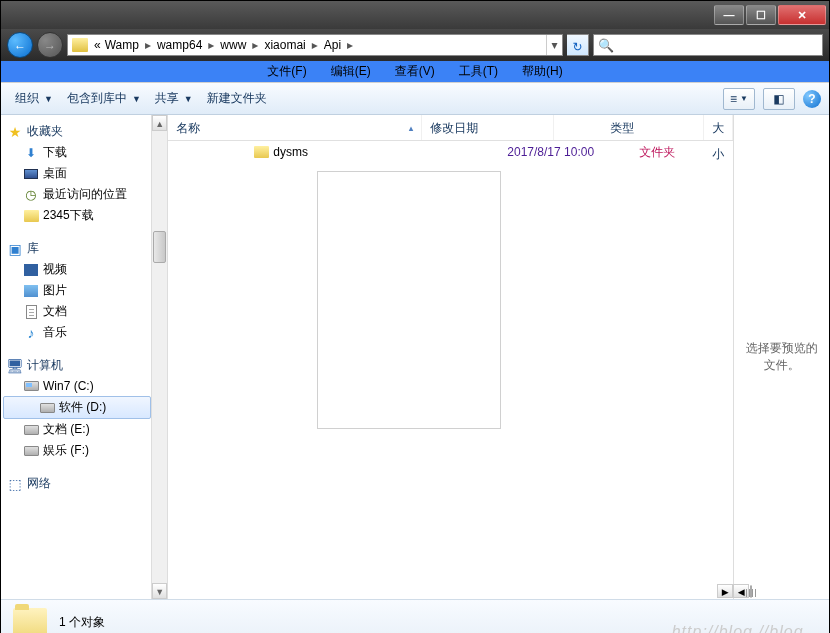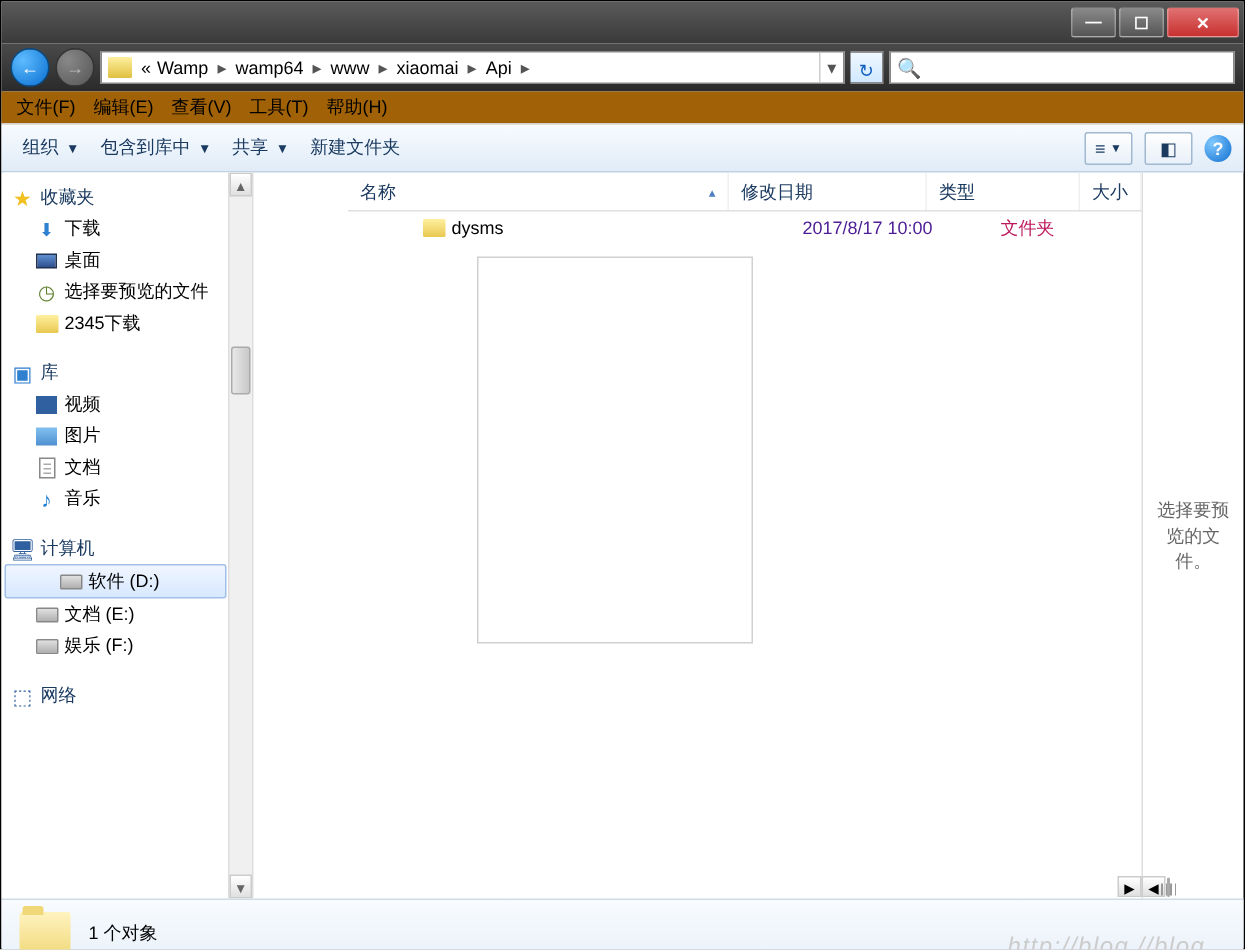--- a/index.html
+++ b/index.html
@@ -18,21 +18,21 @@
     .folder-ico { width: 16px; height: 14px; background: linear-gradient(to bottom, #fff0a0, #e0c040); margin: 0 4px; border-radius: 1px; flex: none; }
     .crumb { padding: 0 2px; white-space: nowrap; }
     .crumb-txt { cursor: default; }
     .crumb-arrow { padding: 0 4px; color: #555; }
     .addr-end { display: flex; align-items: center; }
     .addr-dd { width: 16px; text-align: center; color: #555; border-left: 1px solid #ccc; height: 20px; line-height: 20px; }
     .addr-refresh { width: 22px; text-align: center; height: 22px; line-height: 22px; background: linear-gradient(to bottom, #f0f8ff, #d0e8ff); border: 1px solid #888; border-left: none; color: #1060c0; font-size: 14px; }
     .search-box { width: 230px; background: #fff; height: 22px; border: 1px solid #888; display: flex; align-items: center; padding: 0 4px; color: #888; font-style: italic; }
     .search-box span.txt { flex: 1; }
     .search-ico { color: #5a8dc0; font-size: 13px; font-style: normal; }
-    .menubar { height: 22px; background: #a16207; border-bottom: 1px solid #d0d0d0; display: flex; align-items: center; padding: 0 6px; gap: 4px; }
+    .menubar { height: 22px; background: #3b82f6; border-bottom: 1px solid #d0d0d0; display: flex; align-items: center; padding: 0 6px; gap: 16px; justify-content: center; }
     .menu-item { padding: 2px 4px; cursor: default; }
     .toolbar { height: 32px; background: linear-gradient(to bottom, #f8fbff, #e0ecf8); border-bottom: 1px solid #c0d0e0; display: flex; align-items: center; padding: 0 8px; gap: 2px; }
     .tool-btn { padding: 3px 6px; cursor: default; display: flex; align-items: center; gap: 3px; color: #1a3a60; }
     .tool-dd { font-size: 9px; margin-left: 2px; }
     .toolbar-right { margin-left: auto; display: flex; align-items: center; gap: 8px; }
     .tr-btn { width: 32px; height: 22px; border: 1px solid #a0b8d0; background: linear-gradient(to bottom, #fff, #e8f0f8); border-radius: 2px; display: flex; align-items: center; justify-content: center; color: #1a3a60; }
     .help-btn { width: 18px; height: 18px; border-radius: 50%; background: radial-gradient(circle at 30% 30%, #80c8ff, #1070d0); color: #fff; font-weight: bold; display: flex; align-items: center; justify-content: center; font-size: 11px; }
     .body { display: flex; height: 484px; }
     .sidebar { width: 168px; background: #fff; border-right: 1px solid #ddd; overflow: hidden; position: relative; }
     .sb-scroll { position: absolute; right: 0; top: 0; width: 16px; height: 100%; background: #f0f0f0; border-left: 1px solid #ddd; }
@@ -57,36 +57,36 @@
     .ico-music { color: #2080d0; font-size: 14px; }
     .ico-comp { color: #3060a0; font-size: 14px; }
     .ico-drv { background: linear-gradient(#e0e0e0, #b0b0b0); width: 15px; height: 10px; border-radius: 1px; border: 1px solid #888; }
     .ico-drv.win::before { content: ''; display: block; width: 6px; height: 4px; background: #80c0ff; margin: 1px; }
     .ico-net { color: #3060a0; font-size: 14px; }
     .filepane { flex: 1; display: flex; flex-direction: column; position: relative; align-items: flex-end; }
     .cols { height: 26px; border-bottom: 1px solid #e0e0e0; display: flex; align-items: center; color: #1a3a60; }
     .col { padding: 0 8px; border-right: 1px solid #f0f0f0; height: 100%; line-height: 26px; }
     .col.name { width: 254px; display: flex; align-items: center; }
     .col.date { width: 132px; }
-    .col.type { width: 102px; }
+    .col.type { width: 102px; margin-left: 48px; }
     .col.size { flex: 1; }
     .sort-arrow { margin-left: auto; font-size: 9px; color: #5080c0; }
     .filelist { flex: 1; overflow: hidden; }
     .file-row { display: flex; align-items: center; height: 22px; }
     .file-row .cell { padding: 0 8px; }
     .file-row .cname { width: 254px; display: flex; align-items: center; gap: 4px; }
     .file-row .cdate { width: 132px; color: #4c1d95; }
     .file-row .ctype { width: 102px; color: #be185d; }
     .fp-hscroll { height: 16px; background: #f0f0f0; border-top: 1px solid #ddd; position: relative; }
     .fp-hscroll .harrow { position: absolute; width: 16px; height: 14px; top: 0; text-align: center; font-size: 9px; line-height: 14px; background: linear-gradient(#fff,#e0e0e0); border: 1px solid #ccc; }
     .fp-hscroll .harrow.l { left: 0; }
     .fp-hscroll .harrow.r { right: 0; }
     .fp-hscroll .hthumb { position: absolute; left: 17px; right: 17px; top: 1px; bottom: 1px; background: linear-gradient(#e8e8e8, #c8c8c8); border: 1px solid #aaa; border-radius: 2px; }
     .fp-hscroll .hgripe { position: absolute; left: 50%; top: 3px; width: 10px; height: 8px; transform: translateX(-50%); background: repeating-linear-gradient(to right, #999 0 1px, transparent 1px 3px); }
-    .preview { width: 68px; border-left: 1px solid #ddd; display: flex; align-items: center; justify-content: flex-end; text-align: center; color: #666; padding: 8px; }
+    .preview { width: 96px; border-left: 1px solid #ddd; display: flex; align-items: center; justify-content: flex-end; text-align: center; color: #666; padding: 8px; }
     .overlay-rect { position: absolute; left: 149px; top: 56px; width: 184px; height: 258px; background: #fff; border: 1px solid #d0d0d0; pointer-events: none; }
     .statusbar { height: 46px; background: linear-gradient(to bottom, #f8fbff, #e8f0f8); border-top: 1px solid #d0dce8; display: flex; align-items: center; padding: 0 12px; gap: 12px; position: relative; }
     .status-ico { width: 34px; height: 30px; background: linear-gradient(to bottom, #fff3c0, #f0d878); border-radius: 2px; position: relative; }
     .status-ico::before { content: ''; position: absolute; top: -4px; left: 2px; width: 14px; height: 6px; background: #f0d878; border-radius: 2px 2px 0 0; }
     .watermark { position: absolute; right: 20px; bottom: 4px; color: #ccc; font-style: italic; font-size: 16px; letter-spacing: 1px; }
   </style>
 </head>
 <body>
 
 <div class="window">
@@ -185,21 +185,21 @@
               <span>下载</span>
             </div>
           <div class="sb-item">
               <span class="ico">
                 <span class="ico-desk"></span>
               </span>
               <span>桌面</span>
             </div>
           <div class="sb-item">
               <span class="ico ico-recent">◷</span>
-              <span>选择要预览的文件</span>
+              <span>最近访问的位置</span>
             </div>
           <div class="sb-item">
               <span class="ico">
                 <span class="ico-fold"></span>
               </span>
               <span>2345下载</span>
             </div>
         </div>
         <div class="sb-group">
           <div class="sb-head">
@@ -226,20 +226,26 @@
             </div>
           <div class="sb-item">
               <span class="ico ico-music">♪</span>
               <span>音乐</span>
             </div>
         </div>
         <div class="sb-group">
           <div class="sb-head">
               <span class="ico ico-comp">🖥</span>
               <span>计算机</span>
+            </div>
+          <div class="sb-item">
+              <span class="ico">
+                <span class="ico-drv win"></span>
+              </span>
+              <span>Win7 (C:)</span>
             </div>
           <div class="sb-item selected">
               <span class="ico">
                 <span class="ico-drv"></span>
               </span>
               <span>软件 (D:)</span>
             </div>
           <div class="sb-item">
               <span class="ico">
                 <span class="ico-drv"></span>

